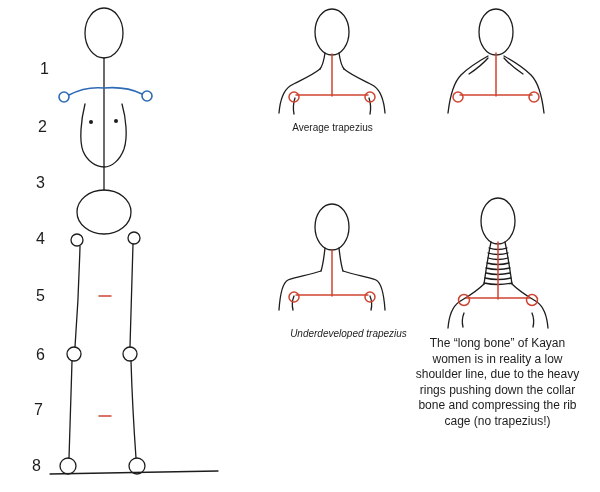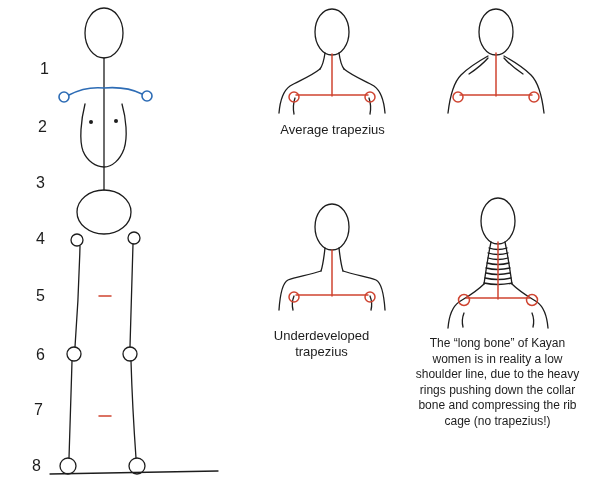--- a/index.html
+++ b/index.html
@@ -18,21 +18,21 @@
   .blue { stroke: #2d6cb5; fill: none; stroke-width: 1.6; stroke-linecap: round; }
   .dot  { fill: #1d1d1d; stroke: none; }
   text.scale-num {
     font-family: "Liberation Sans", sans-serif;
     font-size: 16px;
     fill: #1d1d1d;
   }
   .panel-label {
     position: absolute;
     text-align: center;
-    font-size: 13px;
+    font-size: 10px;
     line-height: 1.2;
     color: #1d1d1d;
   }
   .caption {
     position: absolute;
     text-align: center;
     font-size: 12px;
     line-height: 1.3;
     color: #1d1d1d;
   }
@@ -153,21 +153,21 @@
       <path class="ink" d="M34 96 C32 101 32 106 33 110"></path>
       <path class="ink" d="M110 96 C112 101 112 106 111 110"></path>
     </g>
     <g>
       <path class="red" d="M72 50 L72 96"></path>
       <path class="red" d="M36 95 L108 95"></path>
       <circle class="red" cx="34" cy="97" r="5"></circle>
       <circle class="red" cx="110" cy="97" r="5"></circle>
     </g>
   </svg>
-  <div class="panel-label" style="left:249px; top:328px; width:145px;">Underdeveloped trapezius</div>
+  <div class="panel-label" style="left:276px; top:328px; width:145px;font-style:italic;">Underdeveloped trapezius</div>
 
   <svg style="left:420px; top:196px;" width="155" height="135" viewBox="0 0 155 135">
     <g>
       <ellipse class="ink" cx="78" cy="25" rx="17" ry="23"></ellipse>
     </g>
     <g>
       <path class="ink" d="M71 46 C68 60 66 74 64 88"></path>
       <path class="ink" d="M85 46 C88 60 90 74 92 88"></path>
     </g>
     <g>

